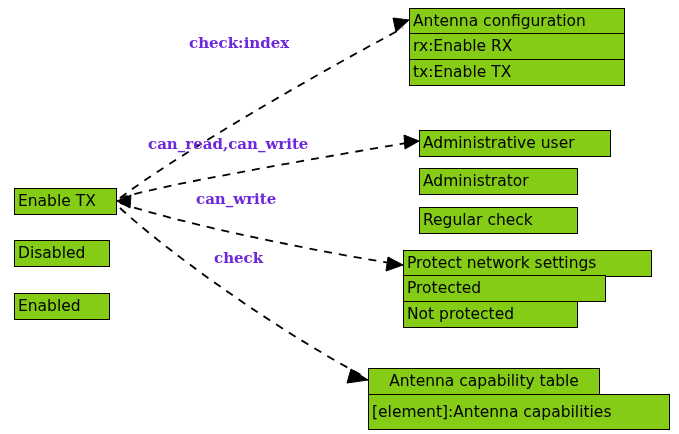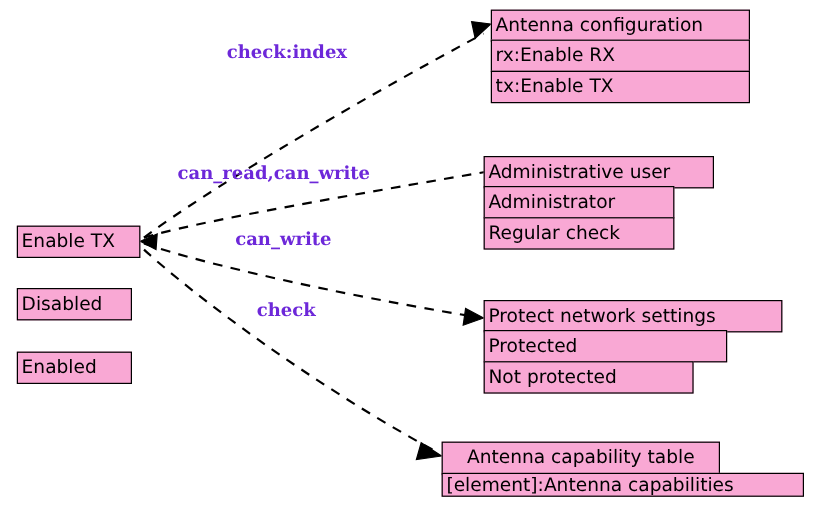--- a/index.html
+++ b/index.html
@@ -25,21 +25,21 @@
   }
   .node {
     position: absolute;
     display: flex;
     flex-direction: column;
     align-items: flex-start;
   }
   .node-row {
     box-sizing: border-box;
     border: 1.6px solid #000000;
-    background: #f9a8d4;
+    background: #84cc16;
     font-family: "DejaVu Sans", sans-serif;
     font-size: 15.5px;
     line-height: 1;
     color: #000000;
     white-space: nowrap;
     display: flex;
     align-items: center;
     padding: 0 3px;
     margin-top: -1.6px;
   }
@@ -92,21 +92,21 @@
         <div class="node-row" style="width: 216px; height: 27px;">
           <span>Antenna configuration</span>
         </div>
         <div class="node-row" style="width: 216px; height: 27px;">
           <span>rx:Enable RX</span>
         </div>
         <div class="node-row" style="width: 216px; height: 27px;">
           <span>tx:Enable TX</span>
         </div>
       </div>
-      <div class="node" style="left: 403px; top: 130px;">
+      <div class="node" style="left: 419px; top: 130px; gap: 13px;">
         <div class="node-row" style="width: 192px; height: 27px;">
           <span>Administrative user</span>
         </div>
         <div class="node-row" style="width: 159px; height: 27px;">
           <span>Administrator</span>
         </div>
         <div class="node-row" style="width: 159px; height: 27px;">
           <span>Regular check</span>
         </div>
       </div>
@@ -118,21 +118,21 @@
           <span>Protected</span>
         </div>
         <div class="node-row" style="width: 175px; height: 27px;">
           <span>Not protected</span>
         </div>
       </div>
       <div class="node" style="left: 368px; top: 368px;">
         <div class="node-row center" style="width: 232px; height: 28px;">
           <span>Antenna capability table</span>
         </div>
-        <div class="node-row" style="width: 302px; height: 20px;">
+        <div class="node-row" style="width: 302px; height: 36px;">
           <span>[element]:Antenna capabilities</span>
         </div>
       </div>
     </div>
   <div id="label-layer">
       <div class="edge-label" style="left: 189px; top: 36px;">check:index</div>
       <div class="edge-label" style="left: 148px; top: 137px;">can_read,can_write</div>
       <div class="edge-label" style="left: 196px; top: 192px;">can_write</div>
       <div class="edge-label" style="left: 214px; top: 251px;">check</div>
     </div>

